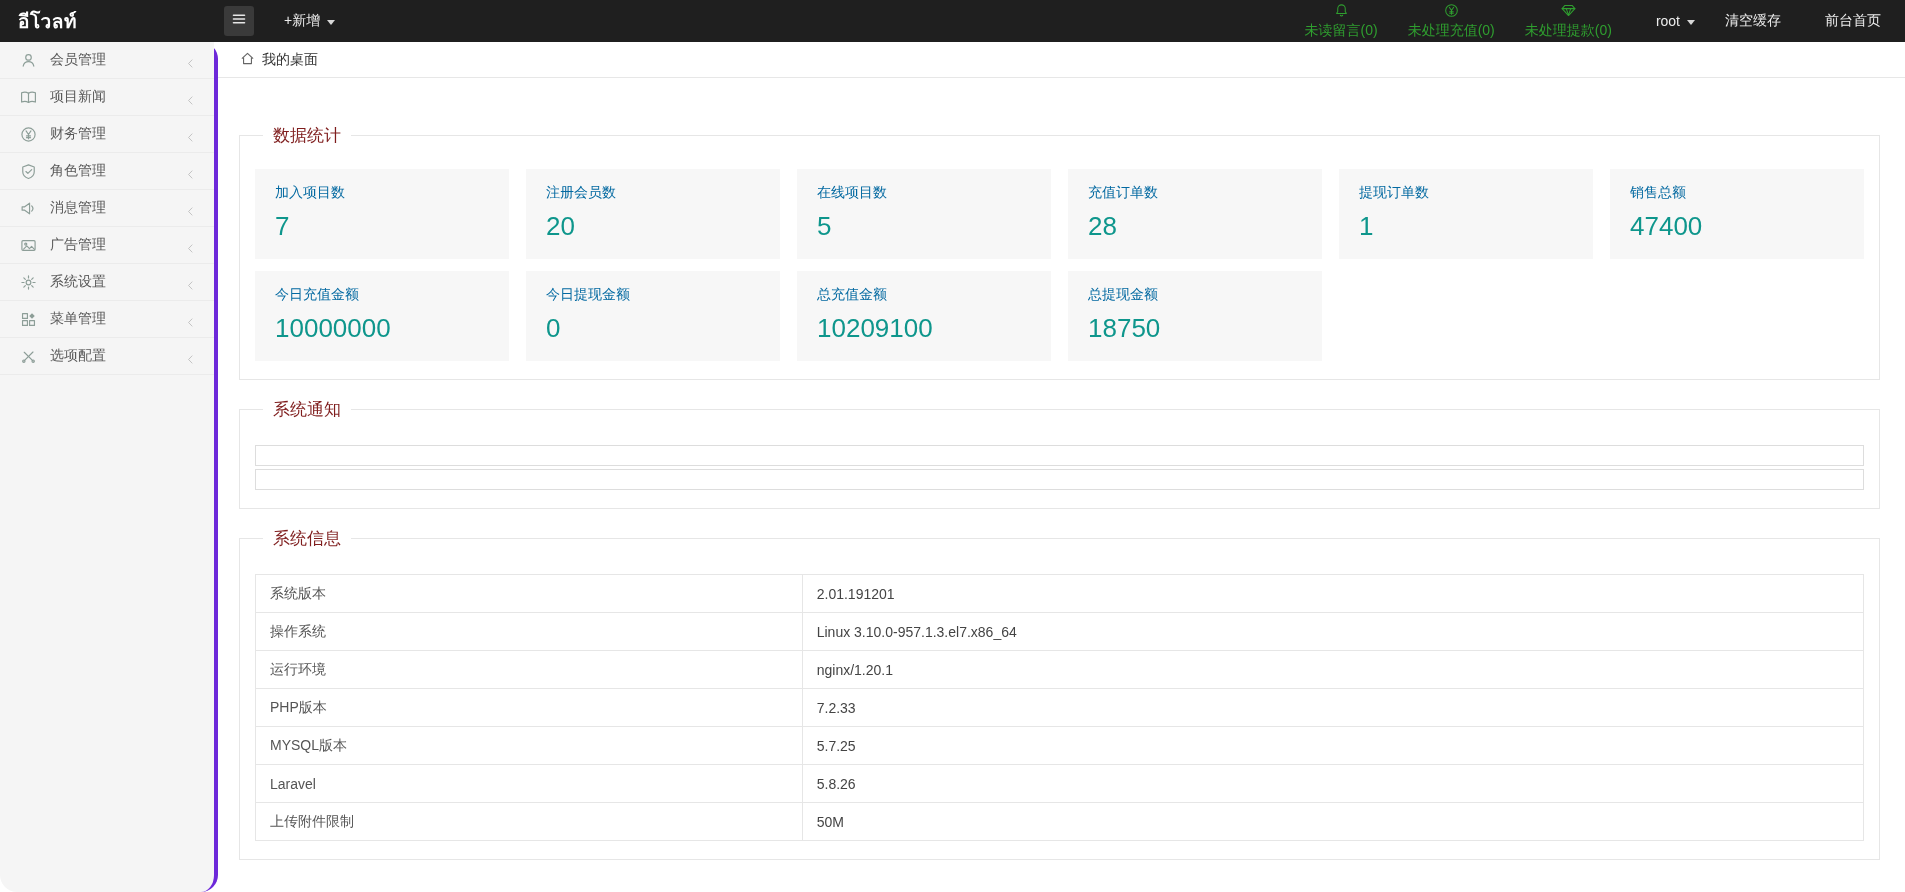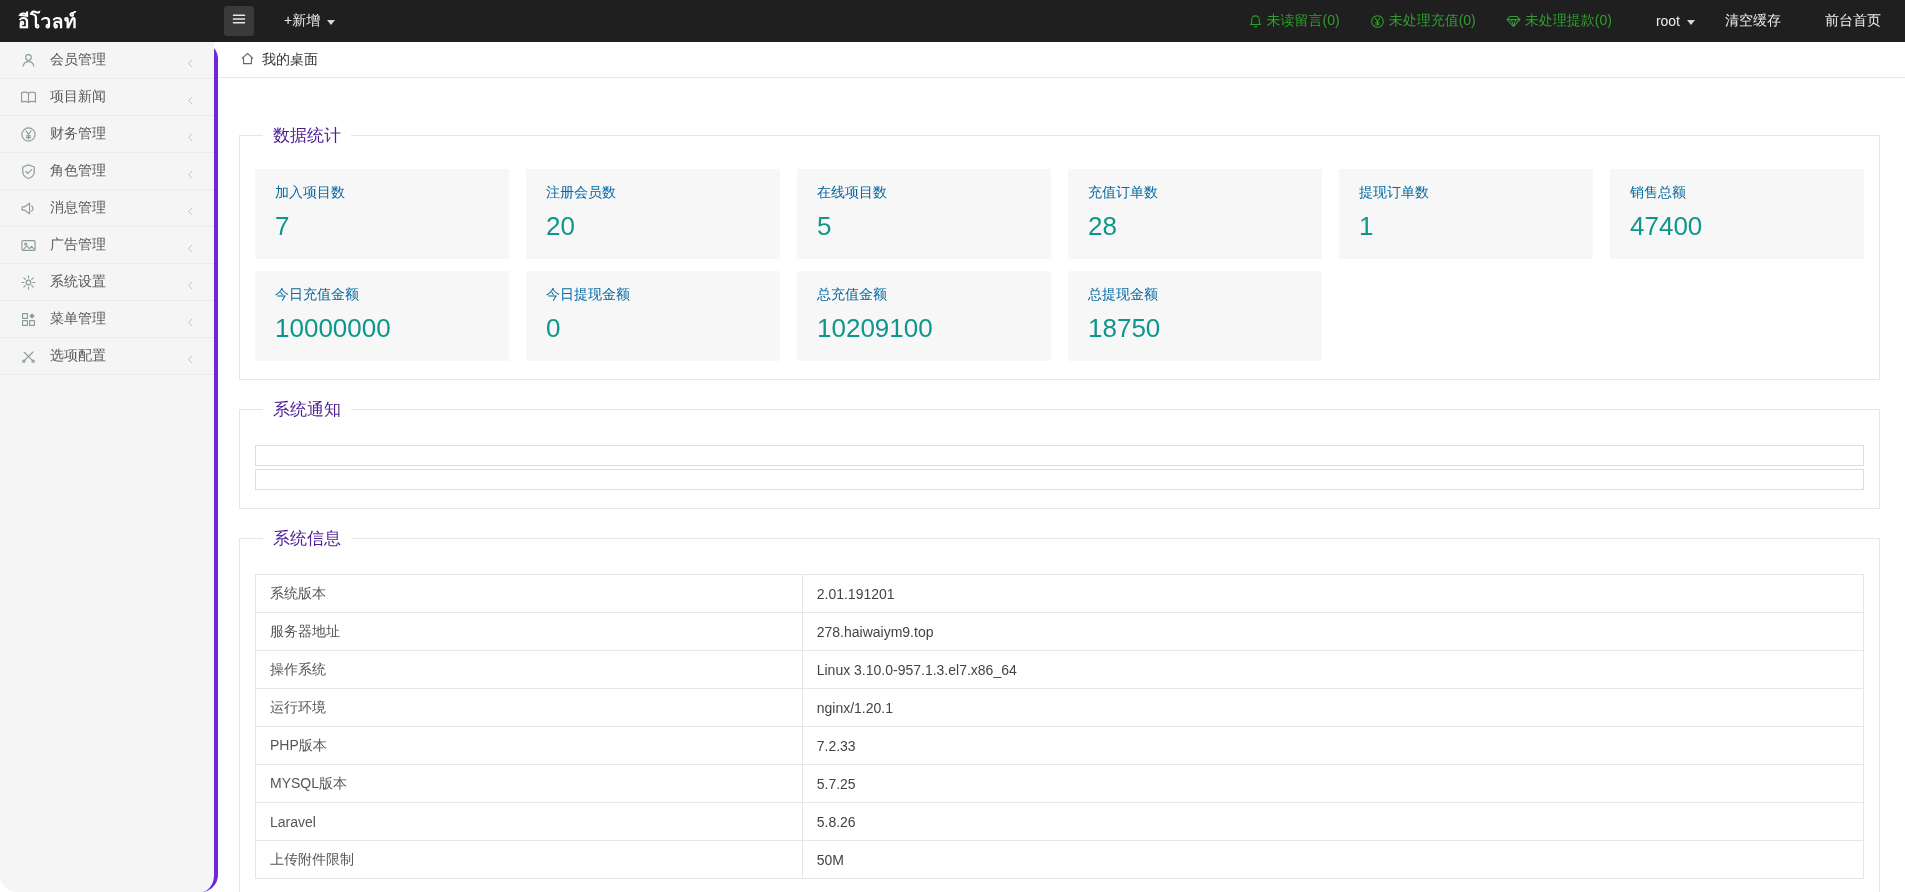--- a/index.html
+++ b/index.html
@@ -11,21 +11,21 @@
     display:flex; align-items:center; z-index:10; }
   .logo { width:218px; padding-left:18px; color:#fff; font-size:19px; font-weight:bold; letter-spacing:.5px; }
   .burger { width:30px; height:30px; margin-left:6px; background:#3a3a3a; border-radius:3px;
     display:flex; align-items:center; justify-content:center; cursor:pointer; }
   .burger svg { width:16px; height:16px; color:#e8e8e8; }
   .addbtn { margin-left:30px; color:#ededed; font-size:14px; display:flex; align-items:center; cursor:pointer; }
   .caret { display:inline-block; border:4px solid transparent; border-top:5px solid #d8d8d8;
     margin-left:7px; transform:translateY(3px); }
   .hdr-right { margin-left:auto; display:flex; align-items:center; gap:30px; padding-right:24px; }
   .hdr-note { color:var(--accent-green); font-size:14px; display:flex; align-items:center; gap:4px;
-    text-decoration:none; cursor:pointer; }
+    text-decoration:none; cursor:pointer;flex-direction:column; }
   .nico { width:15px; height:15px; display:inline-block; }
   .nico svg { width:15px; height:15px; }
   .hdr-user { color:#ededed; font-size:14px; display:flex; align-items:center; margin-left:14px; cursor:pointer; }
   .hdr-link { color:#ededed; font-size:14px; cursor:pointer; text-decoration:none; }
   .hdr-link.last { margin-left:14px; }
 
   
   .sidebar { position:fixed; top:42px; left:0; width:218px; bottom:0; background:#f5f5f5;
     border-right:4px solid #6d28d9;border-radius:17px; }
   .side-item { height:37px; display:flex; align-items:center; padding:0 18px 0 20px;
@@ -42,21 +42,21 @@
     align-items:center; padding-left:22px; gap:7px; }
   .crumb svg { width:15px; height:15px; color:#666; }
   .crumb span { font-size:14px; color:#333; }
   .content { padding:28px 25px 0 21px; }
 
   .welcome { height:36px; background:#f0f0f0; border-left:4px solid var(--welcome-border);
     display:flex; align-items:center; padding-left:26px; font-size:14px; color:#333; }
   .wel-user { color:var(--danger-red); margin:0 7px 0 10px; }
 
   fieldset { border:1px solid #e6e6e6; margin-top:18px; padding:10px 15px 18px; }
-  legend { font-size:17px; color:#4c1d95; padding:0 10px; margin-left:8px; }
+  legend { font-size:17px; color:#7f1d1d; padding:0 10px; margin-left:8px; }
 
   .cards { display:grid; grid-template-columns:repeat(6,1fr); gap:12px 17px; margin-top:12px; }
   .card { background:#f7f7f7; padding:15px 20px 17px; min-height:82px; }
   .card .lb { font-size:14px; color:#0369a1; }
   .card .val { font-size:26px; color:var(--stat-teal); margin-top:9px; }
 
   .notice-rows { margin-top:14px; }
   .notice-row { height:21px; border:1px solid #ddd; background:#fff; }
   .notice-row + .notice-row { margin-top:3px; }
 
@@ -278,24 +278,20 @@
 
     <fieldset>
       <legend>系统信息</legend>
       <table class="sys-table">
         <tbody>
             <tr>
               <td class="k">系统版本</td>
               <td class="v">2.01.191201</td>
             </tr>
             <tr>
-              <td class="k">服务器地址</td>
-              <td class="v">278.haiwaiym9.top</td>
-            </tr>
-            <tr>
               <td class="k">操作系统</td>
               <td class="v">Linux 3.10.0-957.1.3.el7.x86_64</td>
             </tr>
             <tr>
               <td class="k">运行环境</td>
               <td class="v">nginx/1.20.1</td>
             </tr>
             <tr>
               <td class="k">PHP版本</td>
               <td class="v">7.2.33</td>

